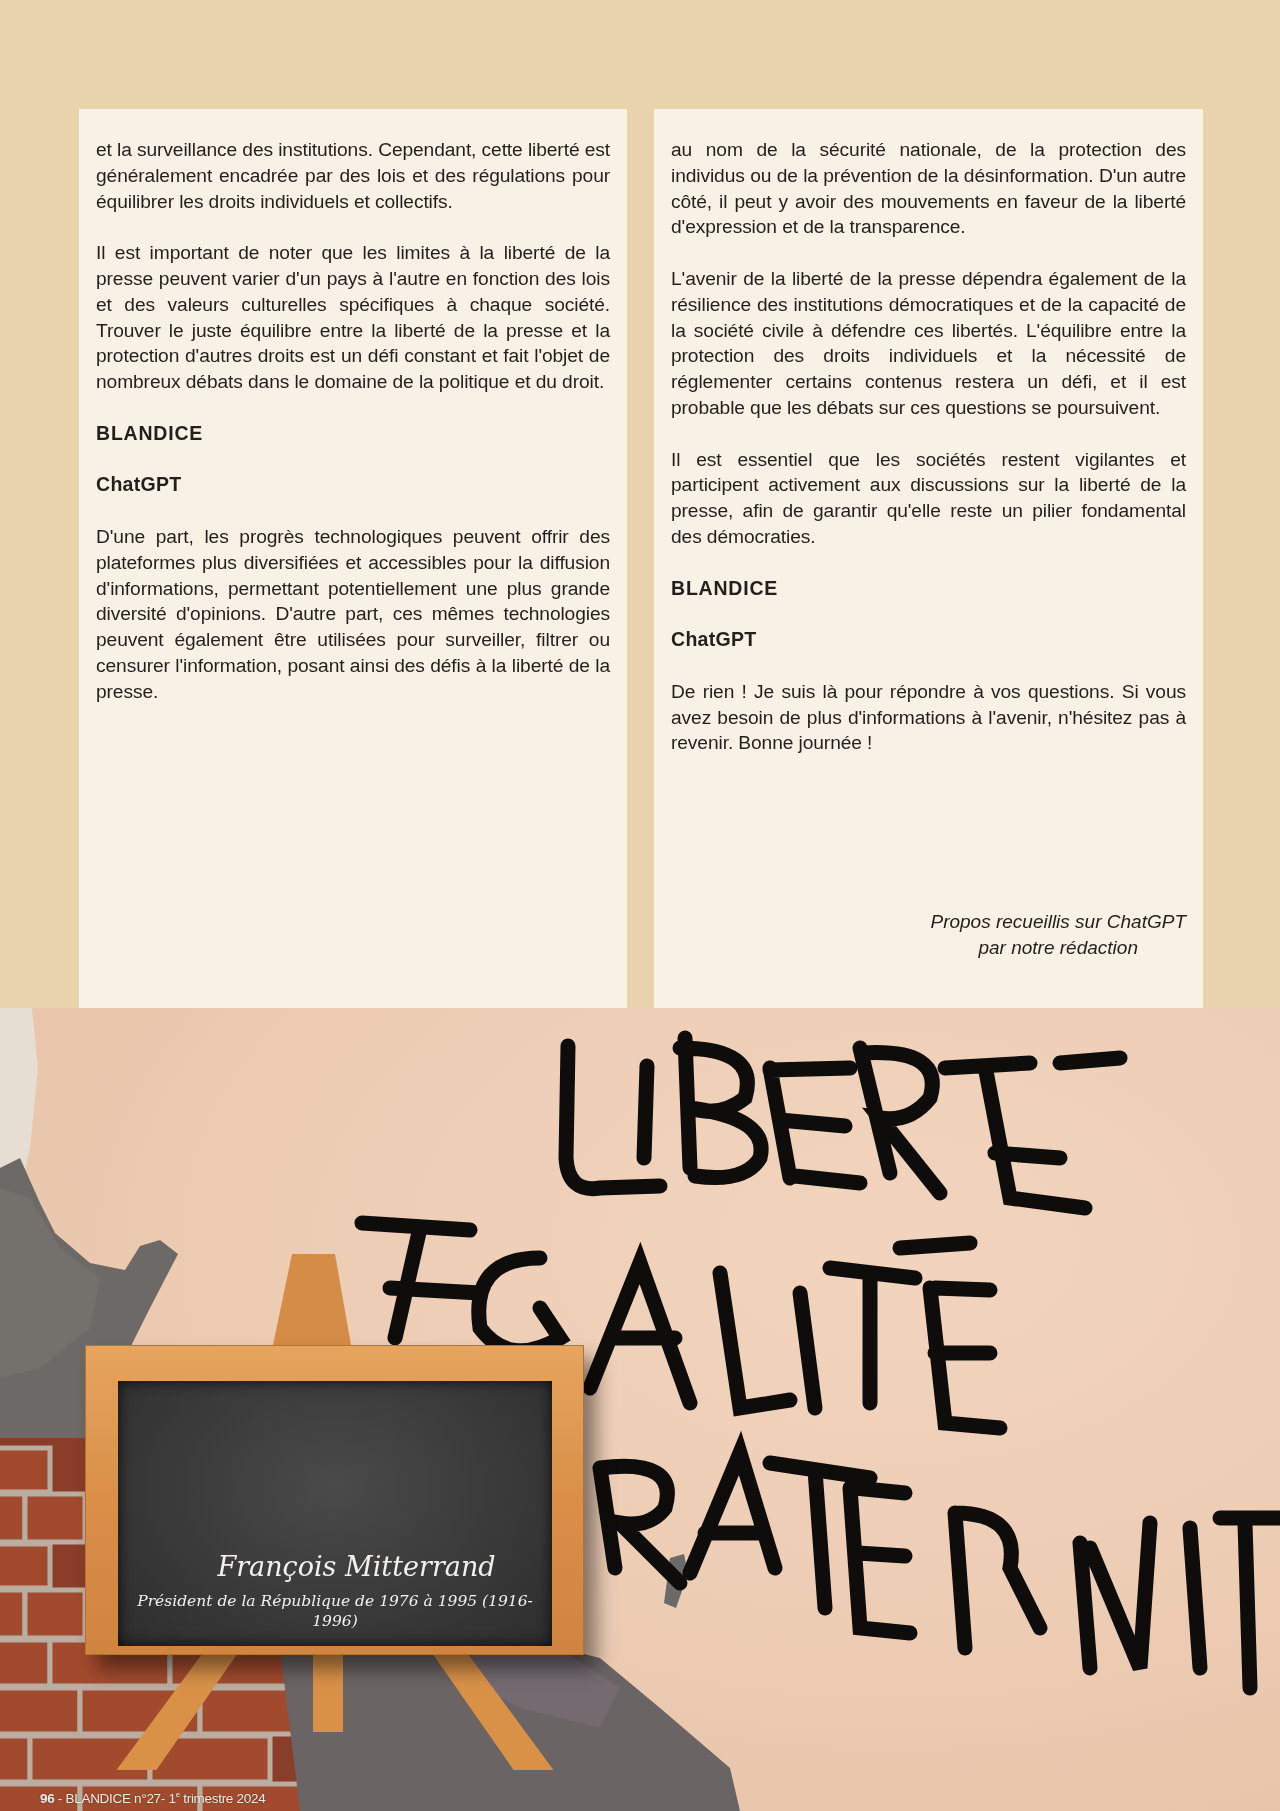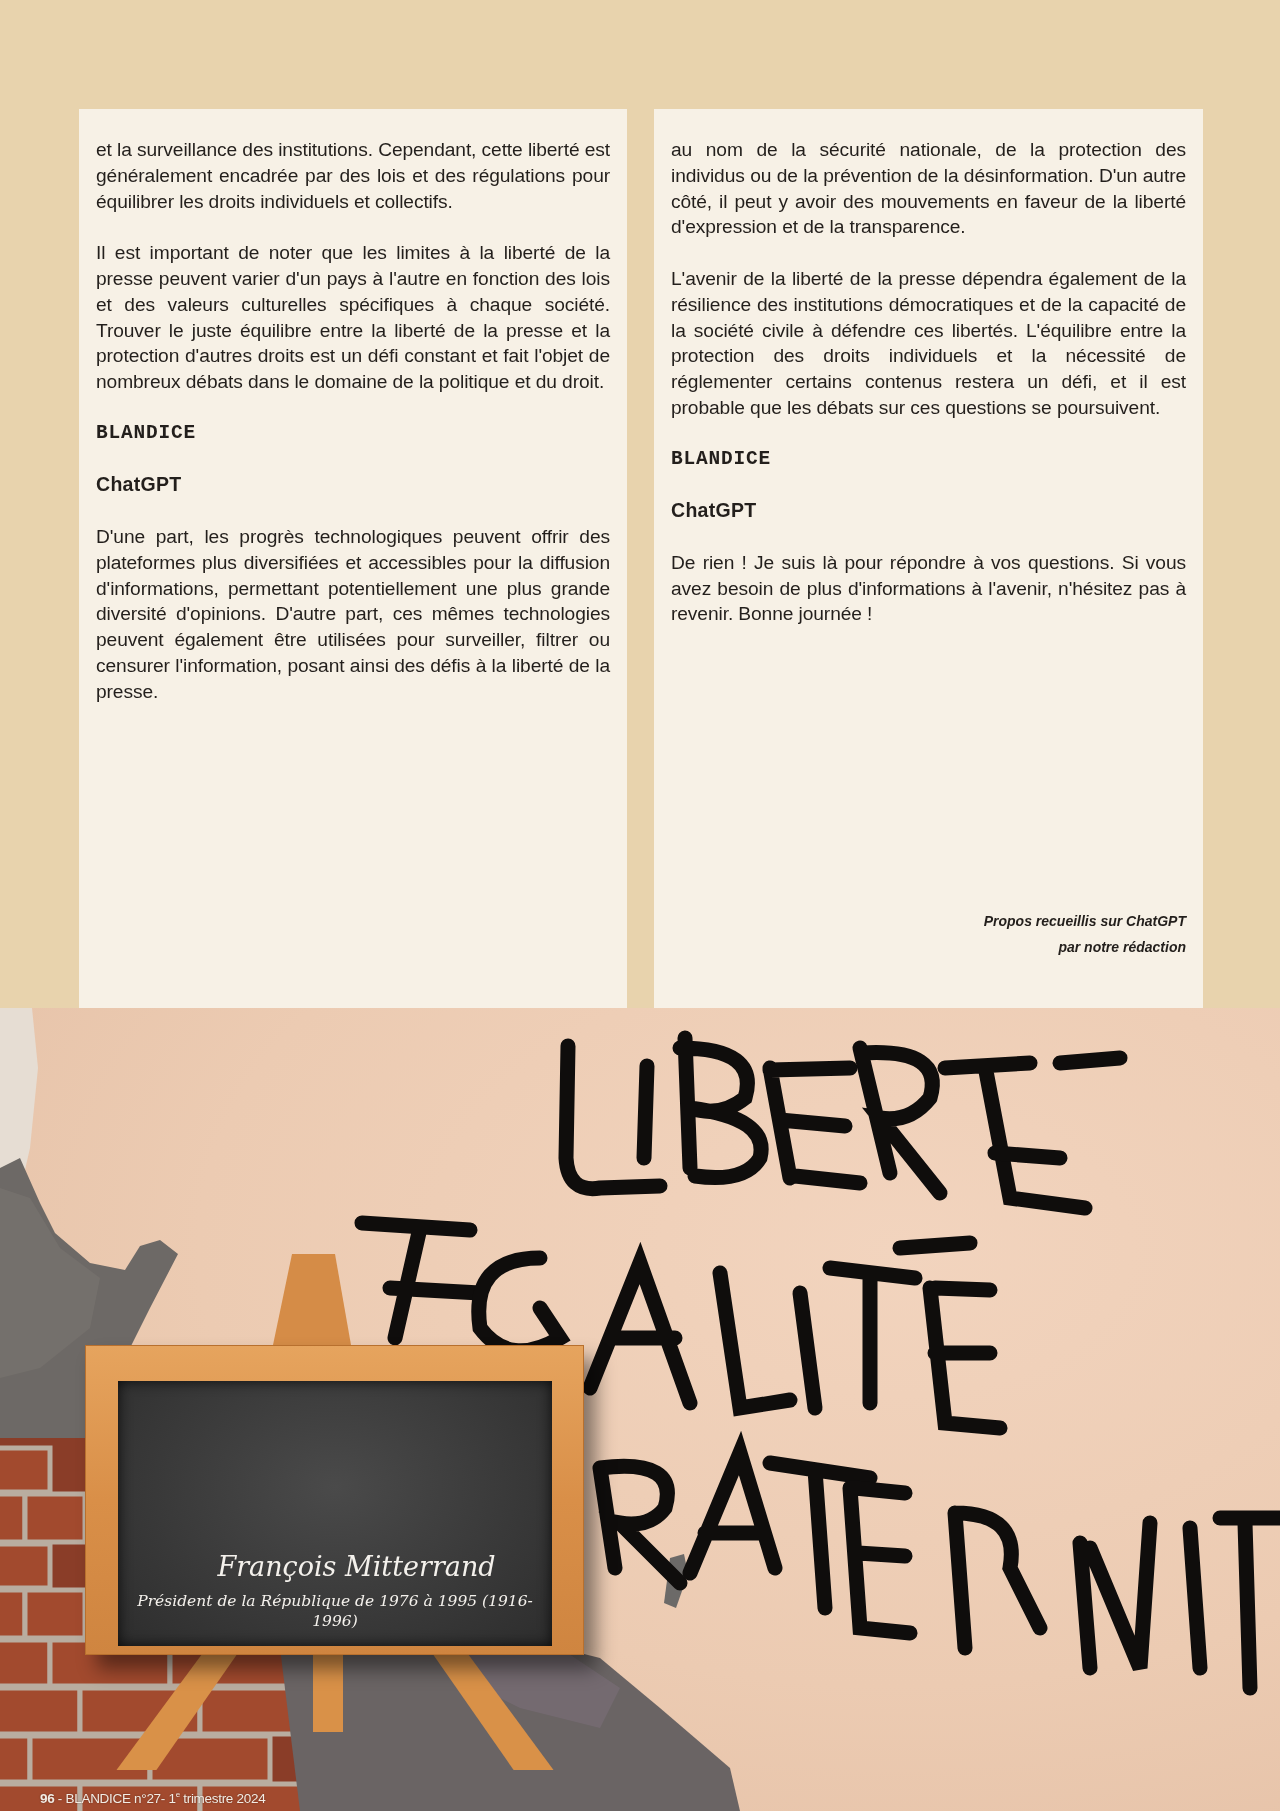--- a/index.html
+++ b/index.html
@@ -27,29 +27,29 @@
     margin-bottom: 25.8px;
     letter-spacing: -0.1px;
   }
   .speaker {
     font-size: 19.5px;
     line-height: 25.8px;
     font-weight: bold;
     margin-bottom: 25.8px;
     letter-spacing: 0.3px;
   }
-  .speaker.caps { letter-spacing: 0.8px; font-weight: 900; font-family: Liberation Mono, monospace; }
+  .speaker.caps { letter-spacing: 0.8px; font-weight: 900; }
   .credit {
     position: absolute;
     right: 17px;
     top: 800px;
-    text-align: right;
-    font-size: 14px;
+    text-align: center;
+    font-size: 19px;
     line-height: 25.8px;
-    font-weight: bold;
+    font-weight: normal;
     font-style: italic;
   }
   .credit span { display: block; }
 
   
   .wall {
     position: absolute;
     left: 0; top: 1008px;
     width: 1280px; height: 803px;
     overflow: hidden;
@@ -122,20 +122,21 @@
   <p class="para">et la surveillance des institutions. Cependant, cette liberté est généralement encadrée par des lois et des régulations pour équilibrer les droits individuels et collectifs.</p>
   <p class="para">Il est important de noter que les limites à la liberté de la presse peuvent varier d'un pays à l'autre en fonction des lois et des valeurs culturelles spécifiques à chaque société. Trouver le juste équilibre entre la liberté de la presse et la protection d'autres droits est un défi constant et fait l'objet de nombreux débats dans le domaine de la politique et du droit.</p>
   <p class="speaker caps">BLANDICE</p>
   <p class="speaker">ChatGPT</p>
   <p class="para">D'une part, les progrès technologiques peuvent offrir des plateformes plus diversifiées et accessibles pour la diffusion d'informations, permettant potentiellement une plus grande diversité d'opinions. D'autre part, ces mêmes technologies peuvent également être utilisées pour surveiller, filtrer ou censurer l'information, posant ainsi des défis à la liberté de la presse.</p>
 </div>
 
 <div class="panel panel-right">
   <p class="para">au nom de la sécurité nationale, de la protection des individus ou de la prévention de la désinformation. D'un autre côté, il peut y avoir des mouvements en faveur de la liberté d'expression et de la transparence.</p>
   <p class="para">L'avenir de la liberté de la presse dépendra également de la résilience des institutions démocratiques et de la capacité de la société civile à défendre ces libertés. L'équilibre entre la protection des droits individuels et la nécessité de réglementer certains contenus restera un défi, et il est probable que les débats sur ces questions se poursuivent.</p>
+  <p class="para">Il est essentiel que les sociétés restent vigilantes et participent activement aux discussions sur la liberté de la presse, afin de garantir qu'elle reste un pilier fondamental des démocraties.</p>
   <p class="speaker caps">BLANDICE</p>
   <p class="speaker">ChatGPT</p>
   <p class="para">De rien ! Je suis là pour répondre à vos questions. Si vous avez besoin de plus d'informations à l'avenir, n'hésitez pas à revenir. Bonne journée !</p>
   <div class="credit">
     <span>Propos recueillis sur ChatGPT</span>
     <span>par notre rédaction</span>
   </div>
 </div>
 
 <div class="wall">

